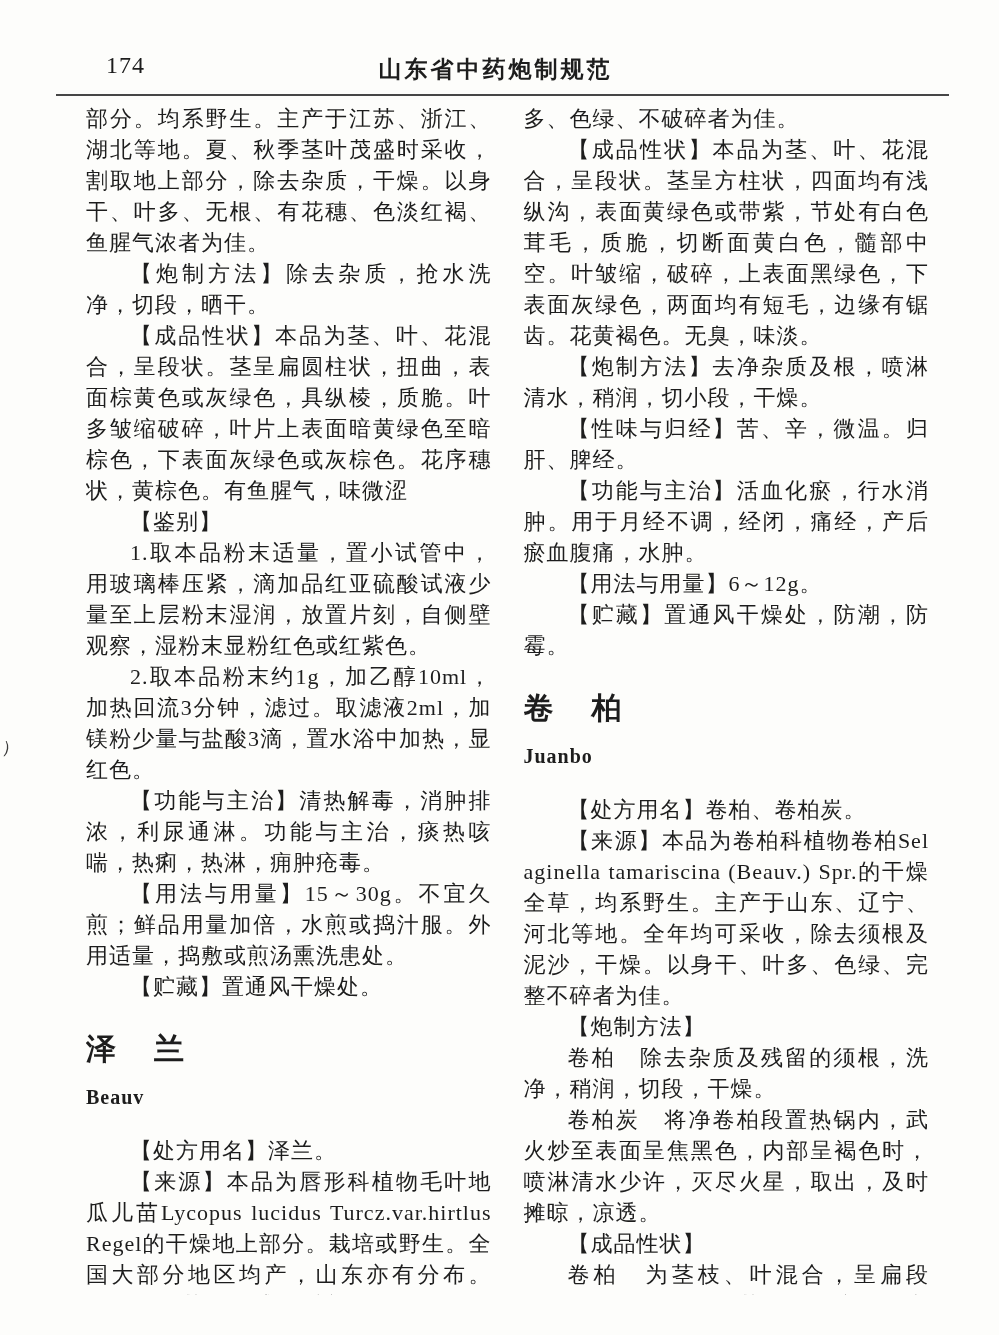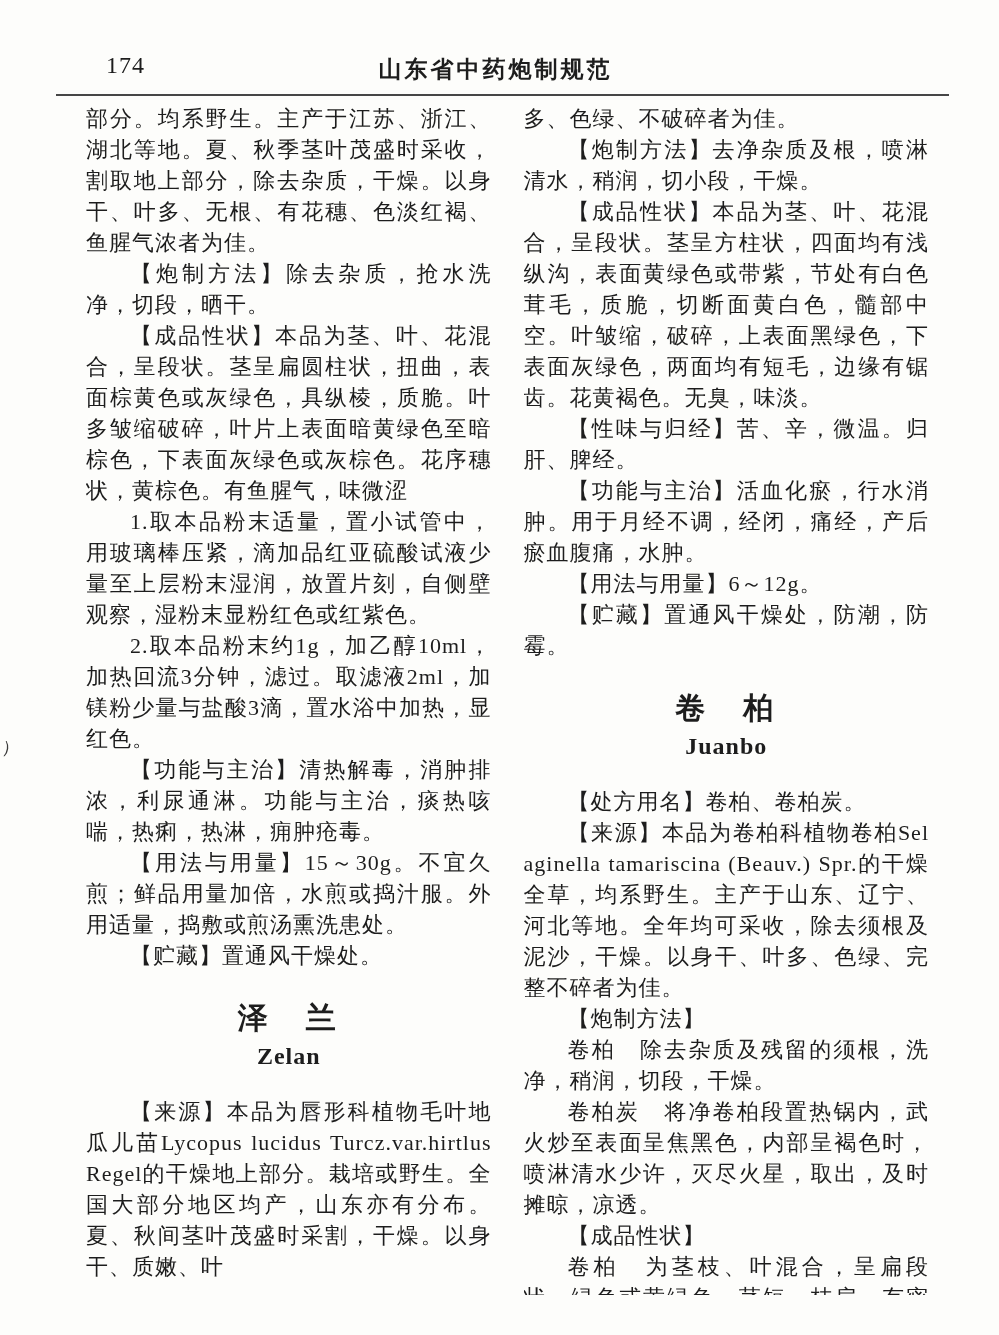--- a/index.html
+++ b/index.html
@@ -51,33 +51,32 @@
     margin:0;
     font-size:22px;
     line-height:31px;
     text-align:justify;
     text-justify:inter-ideograph;
     letter-spacing:1px;
     word-break:break-all;
   }
   .para.indent{text-indent:2em;}
   .section-heading{
-    text-align:center;
     margin:30px 0 26px 0;
   }
   .section-title{
     font-size:30px;
     font-weight:bold;
     letter-spacing:4px;
     line-height:34px;
   }
   .section-pinyin{
-    font-size:24px;
+    font-size:20px;
     font-weight:bold;
-    margin-top:8px;
+    margin-top:20px;
     letter-spacing:1px;
   }
   
   .stray-mark{
     position:absolute;left:2px;top:736px;
     font-size:18px;color:#3a3a3a;
     transform:rotate(8deg);
   }
 </style>
 </head>
@@ -90,35 +89,37 @@
     <span class="head-title">山东省中药炮制规范</span>
   </header>
 
   <div class="head-rule"></div>
 
   <main class="columns">
     <div class="col">
         <p class="para">部分。均系野生。主产于江苏、浙江、湖北等地。夏、秋季茎叶茂盛时采收，割取地上部分，除去杂质，干燥。以身干、叶多、无根、有花穗、色淡红褐、鱼腥气浓者为佳。</p>
         <p class="para indent">【炮制方法】除去杂质，抢水洗净，切段，晒干。</p>
         <p class="para indent">【成品性状】本品为茎、叶、花混合，呈段状。茎呈扁圆柱状，扭曲，表面棕黄色或灰绿色，具纵棱，质脆。叶多皱缩破碎，叶片上表面暗黄绿色至暗棕色，下表面灰绿色或灰棕色。花序穗状，黄棕色。有鱼腥气，味微涩</p>
+        <p class="para indent">【鉴别】</p>
         <p class="para indent">1.取本品粉末适量，置小试管中，用玻璃棒压紧，滴加品红亚硫酸试液少量至上层粉末湿润，放置片刻，自侧壁观察，湿粉末显粉红色或红紫色。</p>
         <p class="para indent">2.取本品粉末约1g，加乙醇10ml，加热回流3分钟，滤过。取滤液2ml，加镁粉少量与盐酸3滴，置水浴中加热，显红色。</p>
         <p class="para indent">【功能与主治】清热解毒，消肿排浓，利尿通淋。功能与主治，痰热咳喘，热痢，热淋，痈肿疮毒。</p>
         <p class="para indent">【用法与用量】15～30g。不宜久煎；鲜品用量加倍，水煎或捣汁服。外用适量，捣敷或煎汤熏洗患处。</p>
         <p class="para indent">【贮藏】置通风干燥处。</p>
         <div class="section-heading">
           <div class="section-title">泽　兰</div>
-          <div class="section-pinyin">Zelan</div>
+          <div class="section-pinyin">Beauv</div>
         </div>
+        <p class="para indent">【处方用名】泽兰。</p>
         <p class="para indent">【来源】本品为唇形科植物毛叶地瓜儿苗Lycopus lucidus Turcz.var.hirtlus Regel的干燥地上部分。栽培或野生。全国大部分地区均产，山东亦有分布。夏、秋间茎叶茂盛时采割，干燥。以身干、质嫩、叶</p>
       </div>
     <div class="col">
         <p class="para">多、色绿、不破碎者为佳。</p>
+        <p class="para indent">【成品性状】本品为茎、叶、花混合，呈段状。茎呈方柱状，四面均有浅纵沟，表面黄绿色或带紫，节处有白色茸毛，质脆，切断面黄白色，髓部中空。叶皱缩，破碎，上表面黑绿色，下表面灰绿色，两面均有短毛，边缘有锯齿。花黄褐色。无臭，味淡。</p>
         <p class="para indent">【炮制方法】去净杂质及根，喷淋清水，稍润，切小段，干燥。</p>
-        <p class="para indent">【成品性状】本品为茎、叶、花混合，呈段状。茎呈方柱状，四面均有浅纵沟，表面黄绿色或带紫，节处有白色茸毛，质脆，切断面黄白色，髓部中空。叶皱缩，破碎，上表面黑绿色，下表面灰绿色，两面均有短毛，边缘有锯齿。花黄褐色。无臭，味淡。</p>
         <p class="para indent">【性味与归经】苦、辛，微温。归肝、脾经。</p>
         <p class="para indent">【功能与主治】活血化瘀，行水消肿。用于月经不调，经闭，痛经，产后瘀血腹痛，水肿。</p>
         <p class="para indent">【用法与用量】6～12g。</p>
         <p class="para indent">【贮藏】置通风干燥处，防潮，防霉。</p>
         <div class="section-heading">
           <div class="section-title">卷　柏</div>
           <div class="section-pinyin">Juanbo</div>
         </div>
         <p class="para indent">【处方用名】卷柏、卷柏炭。</p>
         <p class="para indent">【来源】本品为卷柏科植物卷柏Selaginella tamariscina (Beauv.) Spr.的干燥全草，均系野生。主产于山东、辽宁、河北等地。全年均可采收，除去须根及泥沙，干燥。以身干、叶多、色绿、完整不碎者为佳。</p>

